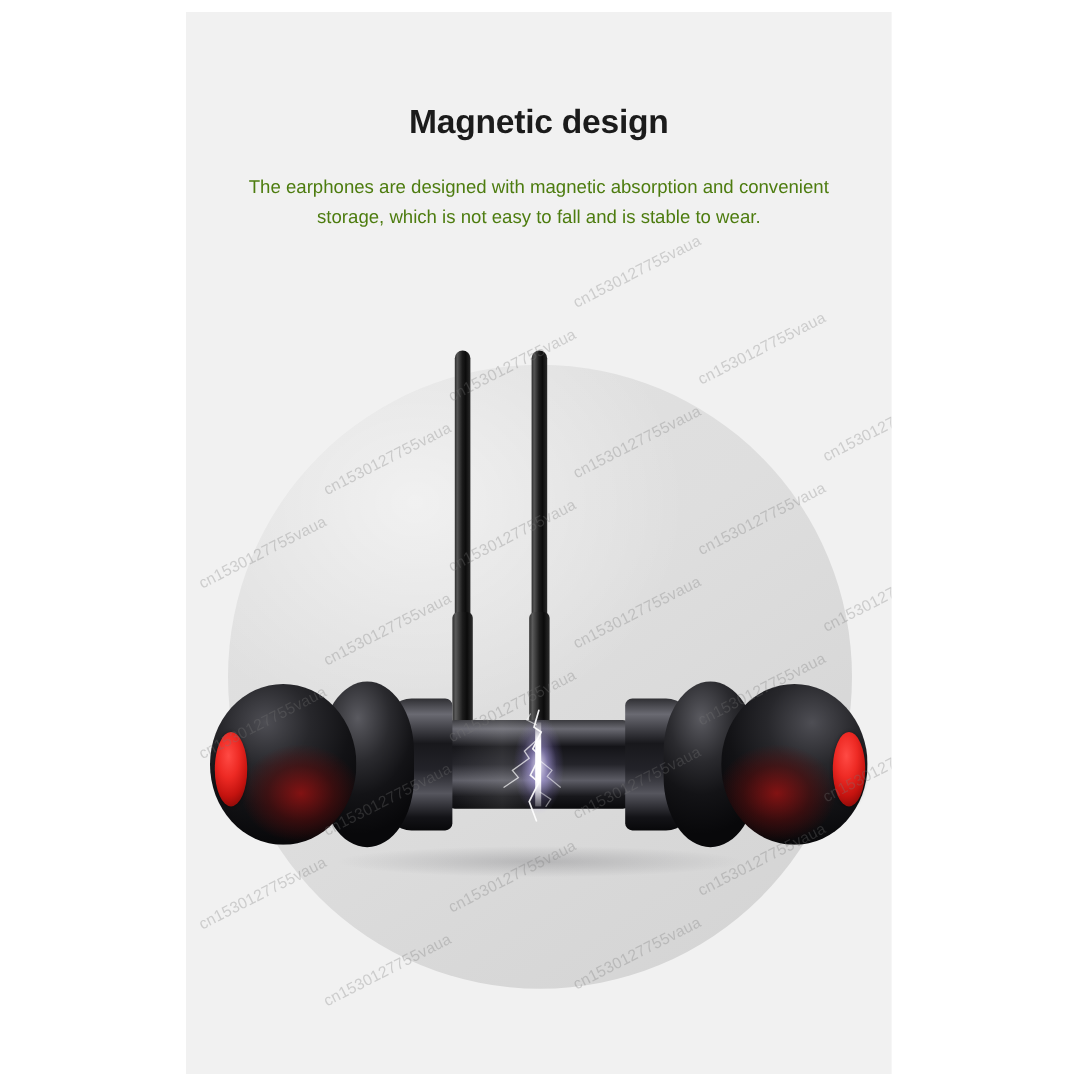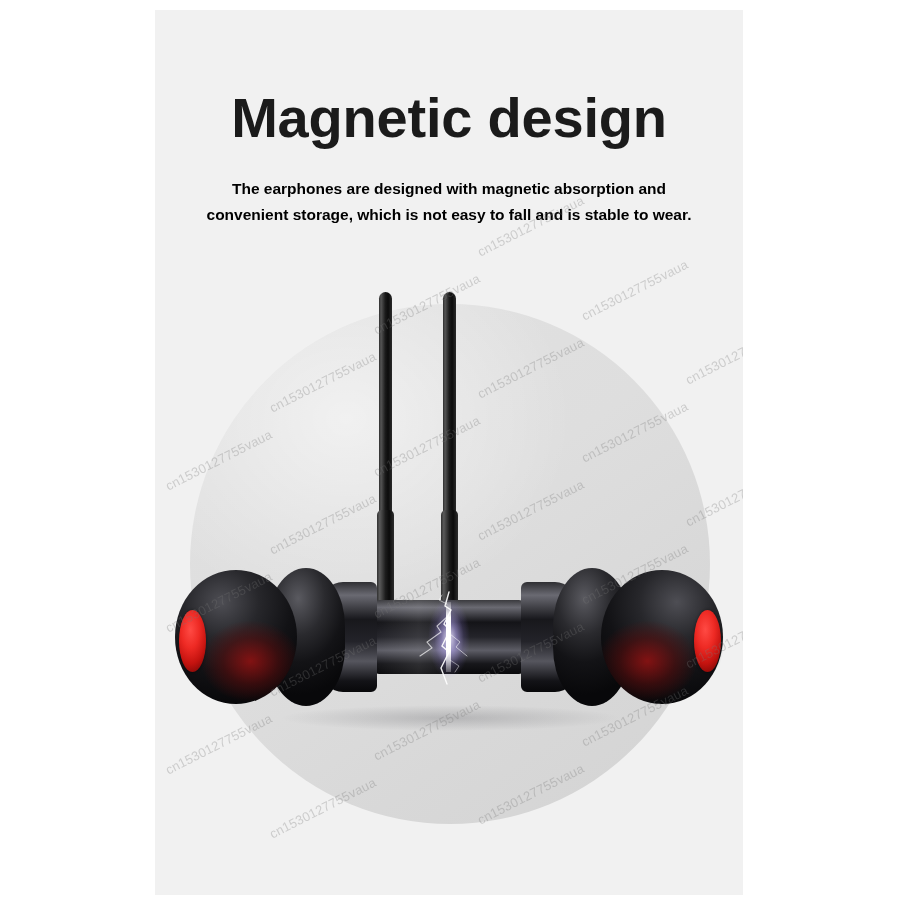--- a/index.html
+++ b/index.html
@@ -53,33 +53,33 @@
   
   .heading {
     position: absolute;
     left: 0;
     top: 76px;
     width: 588px;
     text-align: center;
   }
   .title {
     margin: 0;
-    font-size: 56px;
+    font-size: 28px;
     font-weight: 700;
     color: #1b1b1b;
     letter-spacing: -0.2px;
     line-height: 1.15;
   }
   .subtitle {
     margin: 26px auto 16px;
     width: 500px;
     font-size: 15.5px;
-    font-weight: 700;
+    font-weight: 400;
     line-height: 1.62;
-    color: #000000;
+    color: #4d7c0f;
   }
 
   
   .stage {
     position: absolute;
     left: 0;
     top: 272px;
     width: 588px;
     height: 560px;
   }

